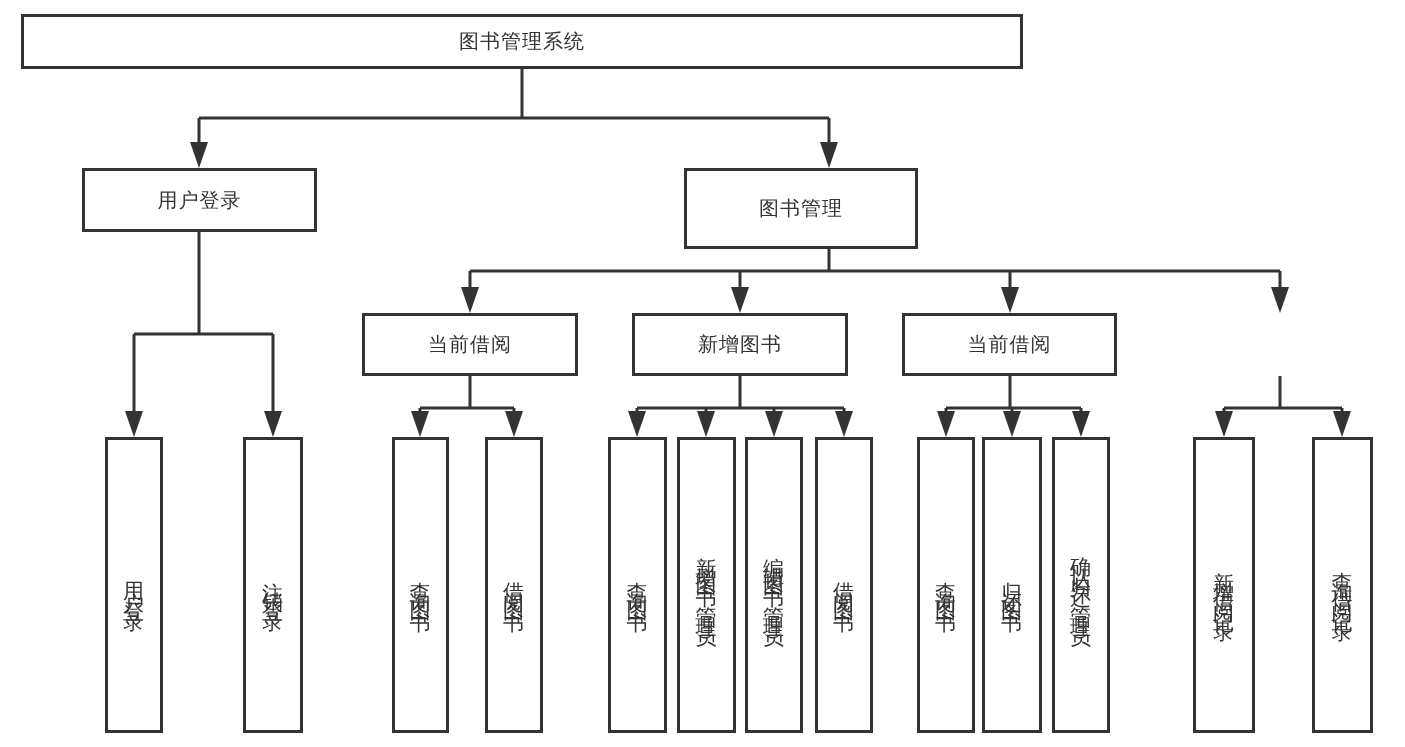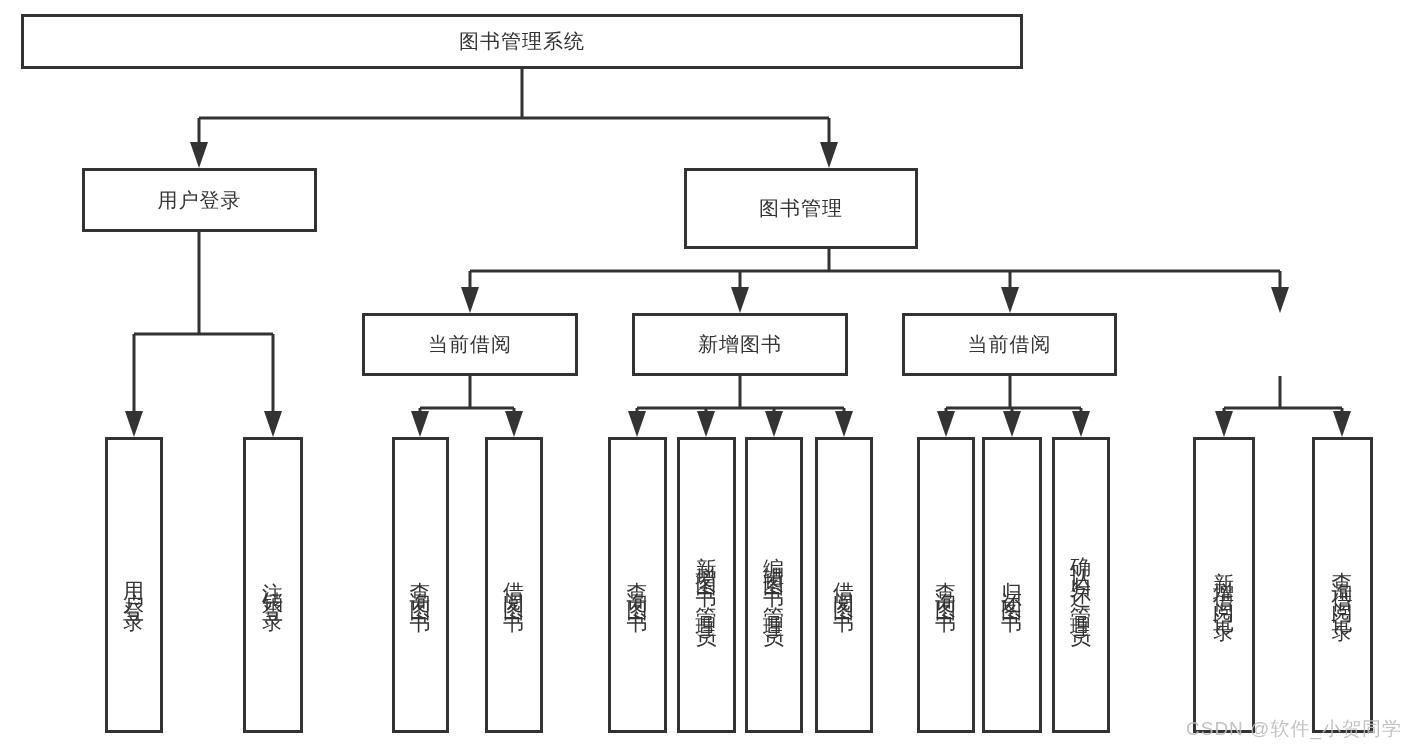--- a/index.html
+++ b/index.html
@@ -133,15 +133,14 @@
     <span class="vtext">确认归还（管理员）</span>
   </div>
 
   <div class="node vbox" style="left:1193px;width:62px">
     <span class="vtext">新增借阅记录</span>
   </div>
   <div class="node vbox" style="left:1312px;width:61px">
     <span class="vtext">查询借阅记录</span>
   </div>
 
-  <div class="watermark">CSDN @软件_小贺同学</div>
 
 </div>
 
 </body></html>

